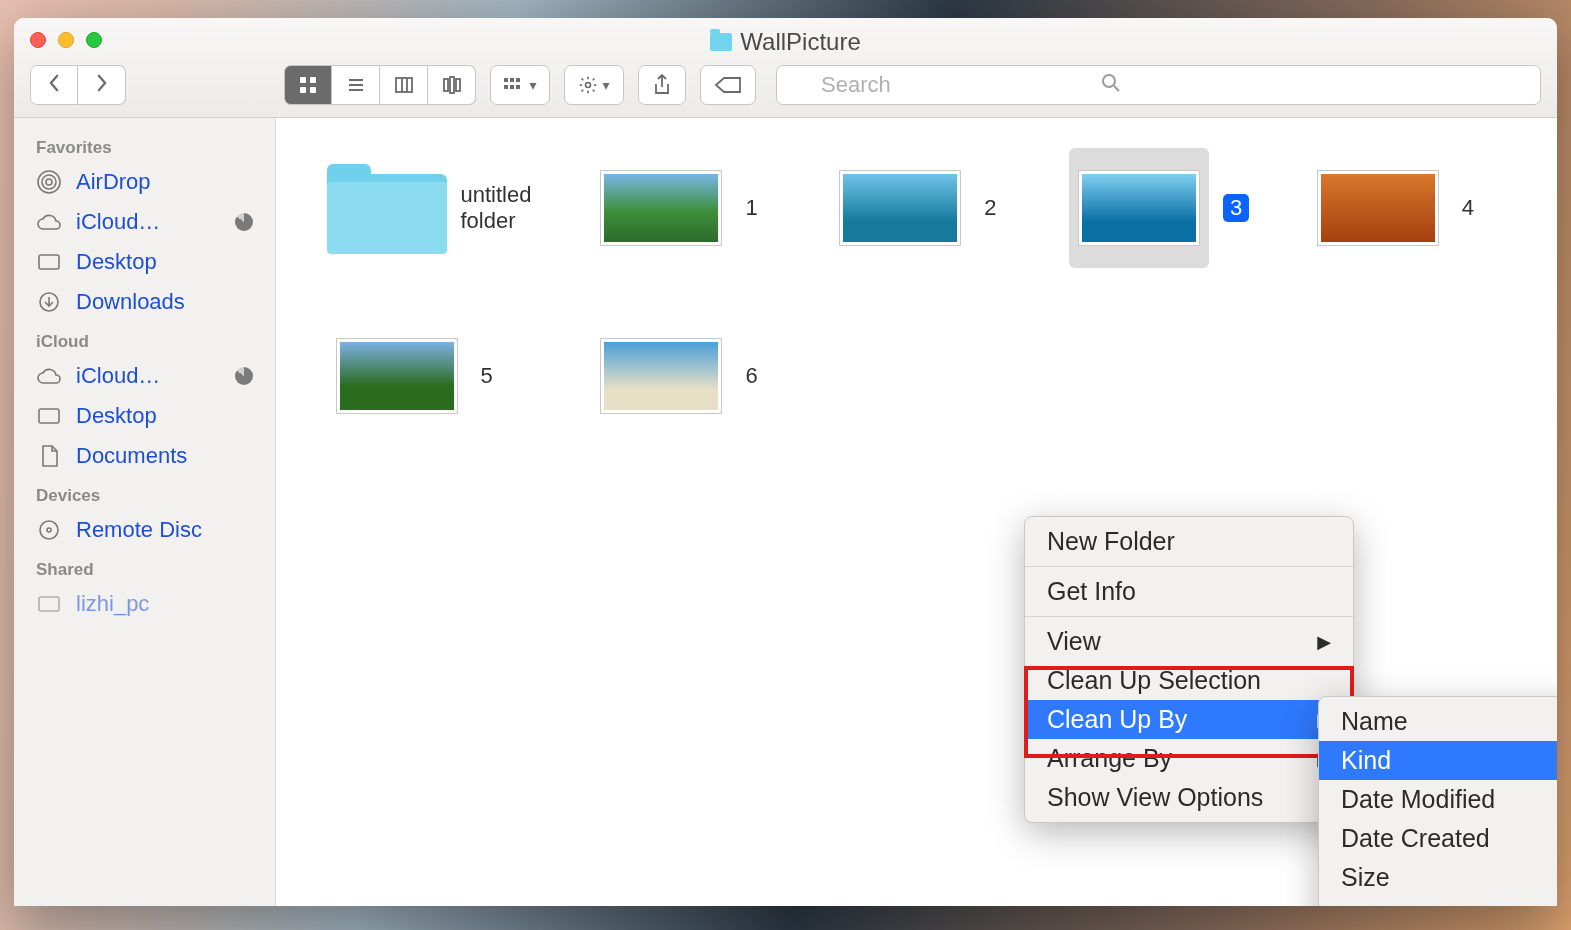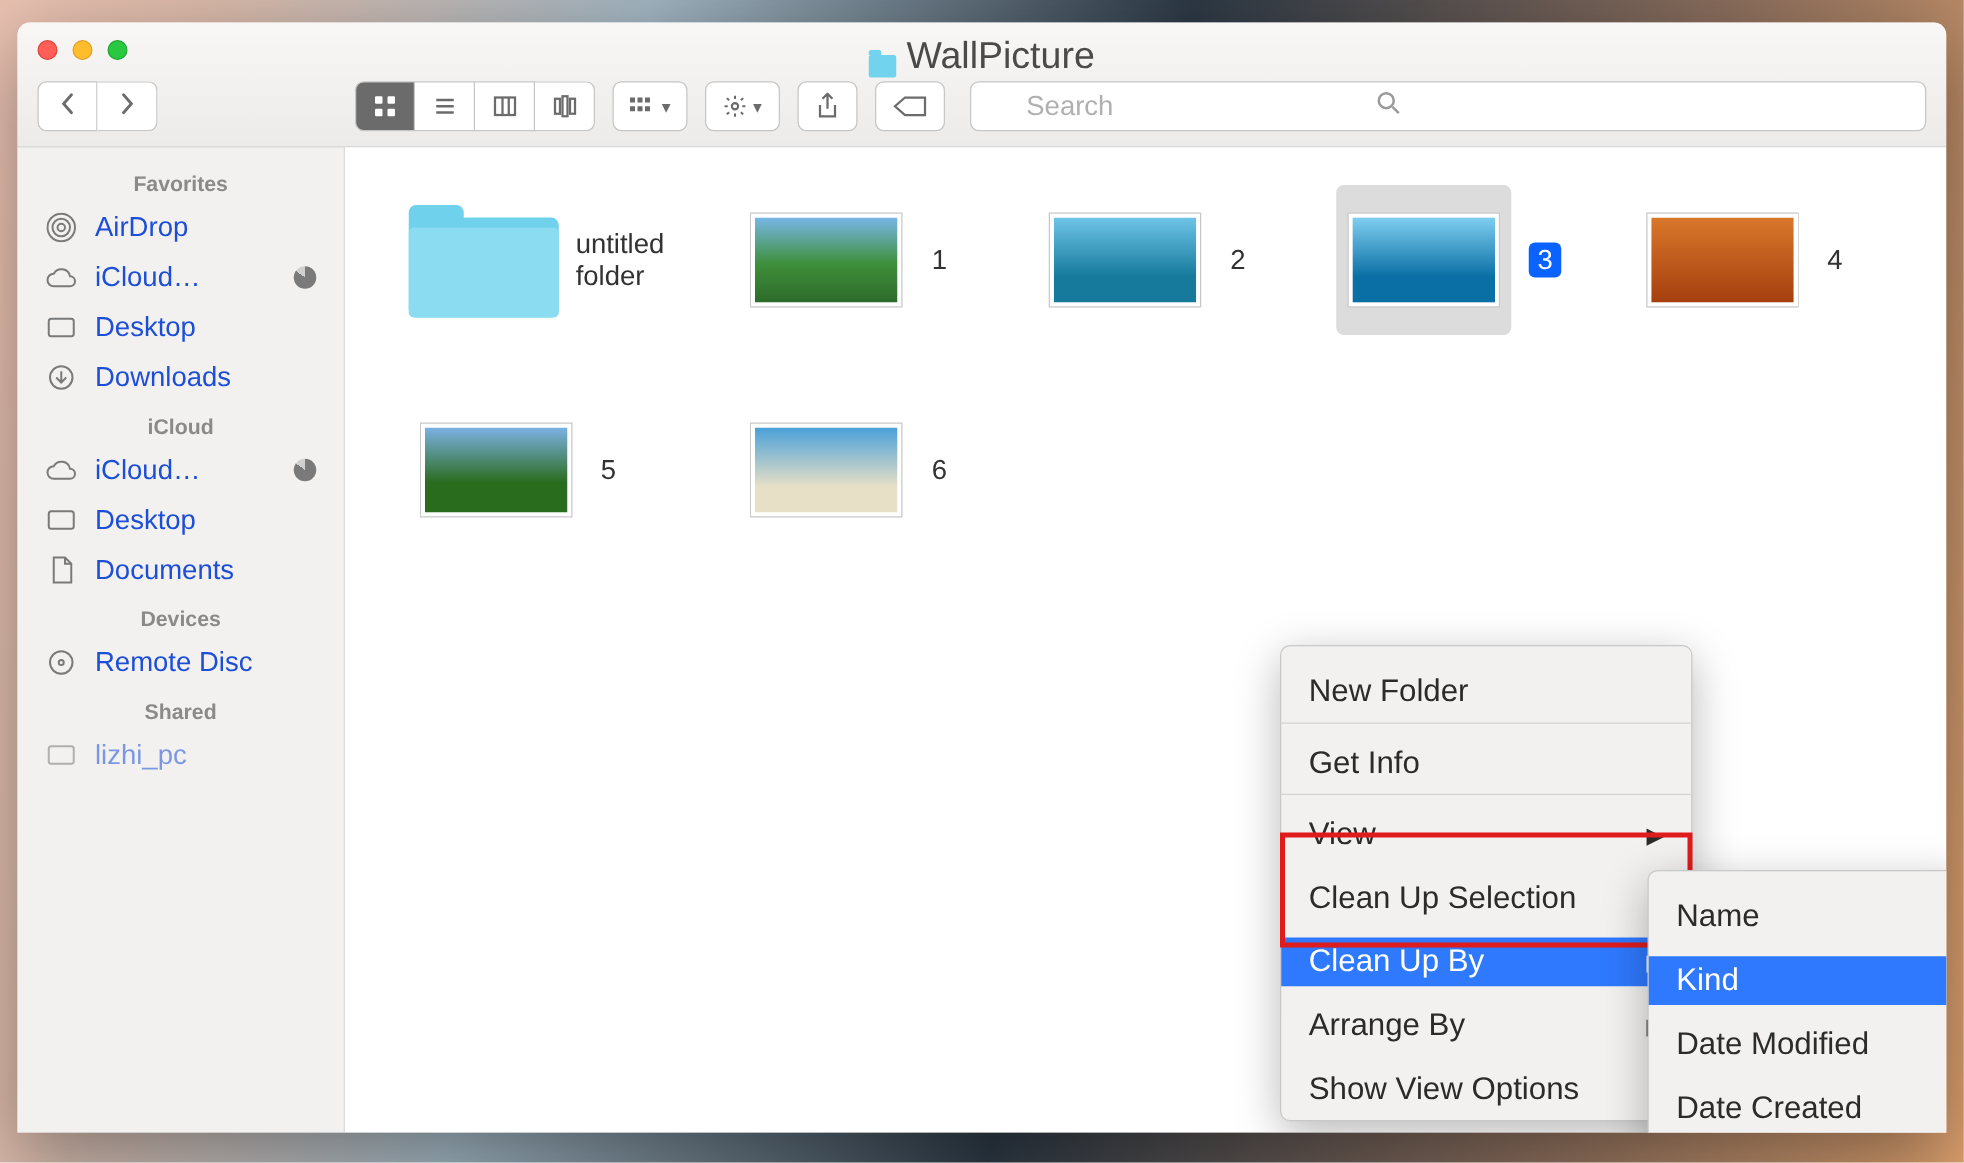--- a/index.html
+++ b/index.html
@@ -28,41 +28,41 @@
     background: linear-gradient(#f8f7f6, #ecebea);
     border-bottom: 1px solid #cfcfcf;
     position: relative;
     flex-shrink: 0;
   }
   .traffic { position: absolute; left: 16px; top: 14px; display:flex; gap:12px; }
   .dot { width:16px; height:16px; border-radius:50%; }
   .dot.close { background:#ff5f57; border:1px solid #e24238; }
   .dot.min   { background:#ffbd2e; border:1px solid #e0a022; }
   .dot.max   { background:#28c940; border:1px solid #1fa530; }
-  .win-title { position:absolute; left:0; right:0; top:10px; text-align:center; font-size:30px; color:#4a4a4a; display:flex; align-items:flex-end; justify-content:center; gap:8px;}
+  .win-title { position:absolute; left:0; right:0; top:10px; text-align:center; font-size:24px; color:#4a4a4a; display:flex; align-items:center; justify-content:center; gap:8px;}
   .win-title .ficon { width:22px; height:18px; background:#71d3ed; border-radius:2px; position:relative; }
   .win-title .ficon::before { content:""; position:absolute; left:0; top:-4px; width:10px; height:4px; background:#71d3ed; border-radius:2px 2px 0 0;}
   .toolbar { position:absolute; left:16px; right:16px; bottom:10px; height:44px; display:flex; align-items:center; gap:14px;}
   .nav { display:flex; }
   .nav button { width:48px; height:40px; background:#fff; border:1px solid #c6c6c6; font-size:18px; color:#6b6b6b; cursor:pointer; }
   .nav button:first-child { border-radius:7px 0 0 7px; }
   .nav button:last-child  { border-left:none; border-radius:0 7px 7px 0; }
   .seg { display:flex; }
   .seg button { width:48px; height:40px; background:#fff; border:1px solid #c6c6c6; border-left:none; color:#6b6b6b; cursor:pointer; display:flex; align-items:center; justify-content:center;}
   .seg button:first-child { border-left:1px solid #c6c6c6; border-radius:7px 0 0 7px;}
   .seg button:last-child  { border-radius:0 7px 7px 0;}
   .seg button.active { background:#6b6b6b; color:#fff; }
   .tb-btn { height:40px; min-width:60px; padding:0 12px; background:#fff; border:1px solid #c6c6c6; border-radius:7px; color:#6b6b6b; display:flex; align-items:center; justify-content:center; gap:4px; cursor:pointer; font-size:14px;}
   .search { flex:1; margin-left:6px; position:relative; }
   .search input { width:100%; height:40px; border:1px solid #c6c6c6; border-radius:7px; padding:0 5px 0 44px; font-size:22px; color:#8b8b8b; background:#fff; }
   .search input::placeholder { color:#b0b0b0; }
   .search .sicon { position:absolute; right: calc(50% + 38px); top:50%; transform:translateY(-50%); color:#9a9a9a; }
   .body { flex:1; display:flex; min-height:0; }
   .sidebar { width:262px; background:#f2f1f0; border-right:1px solid #dcdcdc; padding-top:10px; overflow:hidden; }
-  .side-head { font-size:17px; color:#8a8a8a; font-weight:600; padding:10px 22px 4px;text-align:center; }
+  .side-head { font-size:17px; color:#8a8a8a; font-weight:600; padding:10px 22px 4px; }
   .side-item { display:flex; align-items:center; gap:14px; padding:7px 22px; font-size:22px; color:#1d4ed8; cursor:pointer; }
   .side-item .icn { width:26px; display:flex; justify-content:center; color:#7a7a7a;}
   .pill { width:18px; height:18px; border-radius:50%; background:conic-gradient(#7a7a7a 0 85%, #d0d0d0 0); margin-left:auto;}
   .content { flex:1; background:#fff; position:relative; padding:30px 20px; }
   .grid { display:grid; grid-template-columns: repeat(5, 1fr); column-gap:40px; row-gap:48px; max-width:1180px; margin:0 auto;}
   .item { display:flex; flex-direction:row; align-items:center; gap:14px; }
   .thumb-wrap { width:140px; height:120px; display:flex; align-items:center; justify-content:center; border-radius:6px; }
   .item.selected .thumb-wrap { background:#dcdcdc; }
   .thumb { width:120px; height:74px; background:#cfe; border:3px solid #fff; box-shadow:0 0 0 1px #c8c8c8; }
   .thumb.nature1 { background:linear-gradient(#78b6e6, #3e8f3a 55%, #2c6b2a); }
@@ -73,21 +73,21 @@
   .thumb.beach   { background:linear-gradient(#4aa0d8, #e8e0c6 70%); }
   .folder-icon { width:120px; height:92px; position:relative; }
   .folder-icon .back { position:absolute; inset:12px 0 0 0; background:#6fd1eb; border-radius:6px;}
   .folder-icon .tab  { position:absolute; left:0; top:2px; width:44px; height:16px; background:#6fd1eb; border-radius:6px 6px 0 0;}
   .folder-icon .front{ position:absolute; inset:20px 0 0 0; background:#8bdcf1; border-radius:4px;}
   .label { font-size:22px; color:#323232; }
   .item.selected .label { background:#0a63ff; color:#fff; padding:1px 7px; border-radius:5px; }
   .annot { position:absolute; left:495px; top:560px; color:#e01b1b; font-size:30px; line-height:1.35;}
   .menu { position:absolute; background:#f2f1f0; border:1px solid #c8c8c8; border-radius:8px; box-shadow:0 10px 36px rgba(0,0,0,.28); padding:5px 0; }
   .menu.ctx { left:748px; top:398px; width:330px; }
-  .menu .mi { padding:5px 22px; font-size:25px; color:#2b2b2b; display:flex; align-items:center; cursor:pointer;margin-top:12px; }
+  .menu .mi { padding:5px 22px; font-size:25px; color:#2b2b2b; display:flex; align-items:center; cursor:pointer; }
   .menu .mi .arrow { margin-left:auto; font-size:18px;}
   .menu hr { border:none; border-top:1px solid #d4d4d4; margin:5px 0; }
   .mi.highlight { background:#2f79ff; color:#fff; }
   .redbox { position:absolute; border:4px solid #e01b1b; pointer-events:none; }
   .redbox.r1 { left:748px; top:548px; width:330px; height:92px; }
   .menu.sub { left:1042px; top:578px; width:258px; }
 </style>
 </head>
 <body>
 

